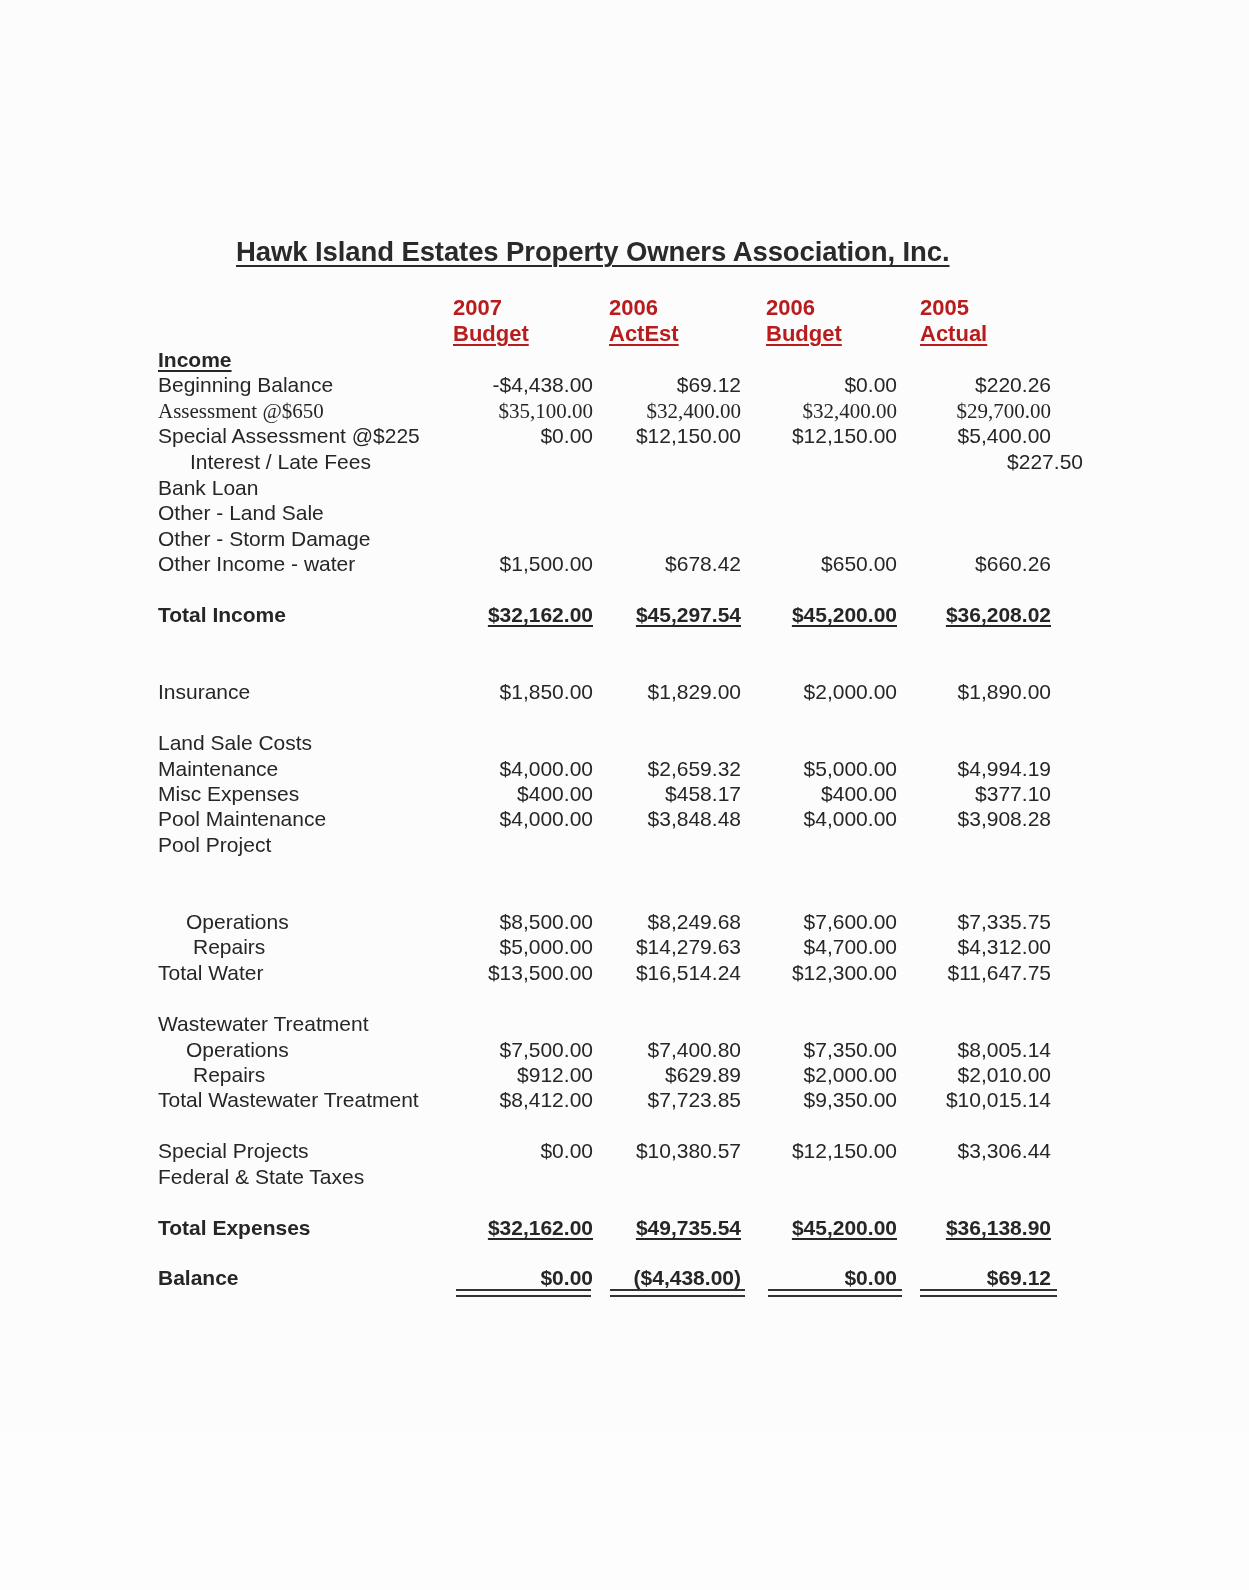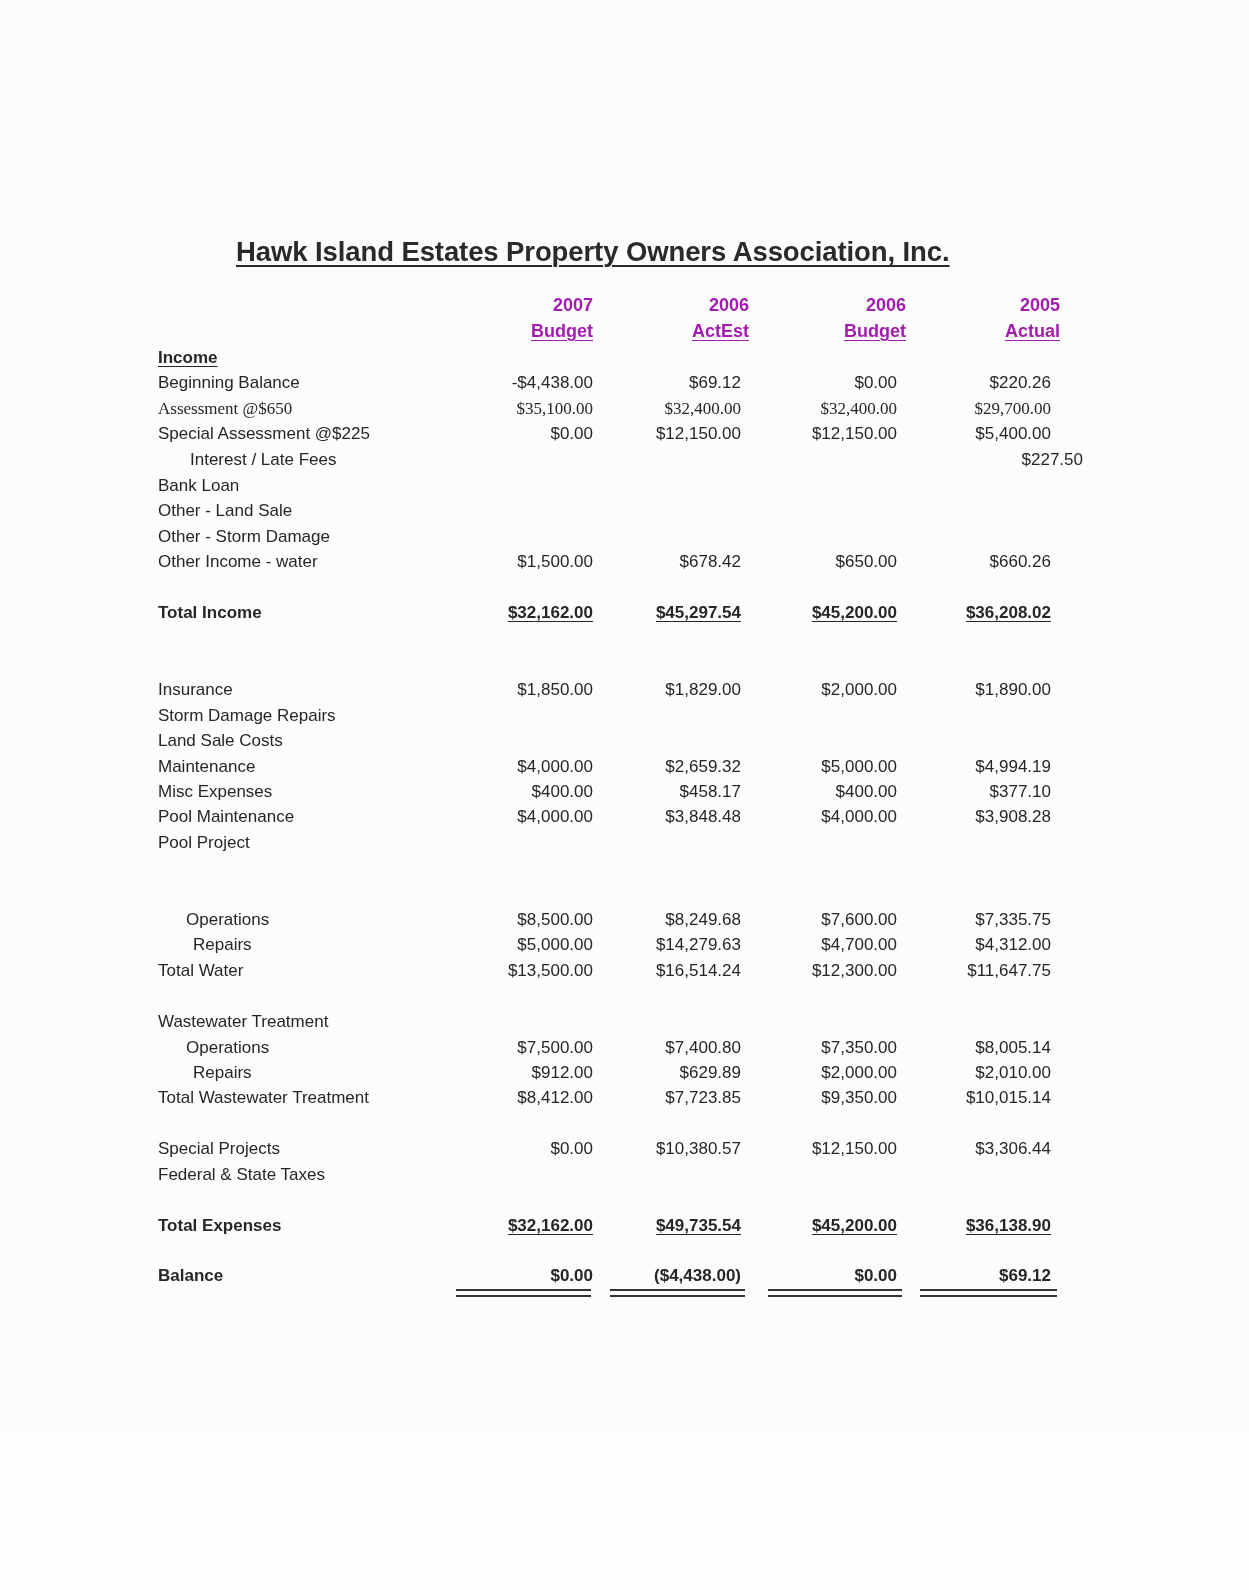--- a/index.html
+++ b/index.html
@@ -1,22 +1,22 @@
 <!DOCTYPE html>
 <html><head>
 <meta charset="utf-8">
 <style>
   html, body { margin: 0; padding: 0; background: #fdfdfd; }
   body { width: 1249px; height: 1590px; position: relative; font-family: "Liberation Sans", sans-serif; color: #262626; }
   .page { position: absolute; left: 0; top: 0; width: 1249px; height: 1432px; background: #fcfcfc; }
   .title { position: absolute; left: 236px; top: 236px; font-size: 27.5px; font-weight: bold; color: #2a2a2a; text-decoration: underline; text-decoration-thickness: 2px; text-underline-offset: 4px; letter-spacing: -0.1px; white-space: nowrap; }
-  .hdr { position: absolute; width: 140px; text-align: right; font-weight: bold; font-size: 18px; color: #a21caf; }
+  .hdr { position: absolute; width: 140px; text-align: left; font-weight: bold; font-size: 22px; color: #b91c1c; }
   .hdr .yr { display: block; height: 26px; }
   .hdr .lbl { display: inline-block; text-decoration: underline; text-underline-offset: 3px; }
-  .row { position: absolute; left: 0; width: 1249px; height: 26px; font-size: 17px; }
+  .row { position: absolute; left: 0; width: 1249px; height: 26px; font-size: 21px; }
   .row .label { position: absolute; left: 158px; white-space: nowrap; }
   .row .label.indent1 { left: 186px; }
   .row .label.indent2 { left: 193px; }
   .row .label.section { font-weight: bold; text-decoration: underline; text-underline-offset: 3px; }
   .row .label.bold { font-weight: bold; }
   .row .v { position: absolute; text-align: right; white-space: nowrap; }
   .v.c0 { right: 656px; }
   .v.c1 { right: 508px; }
   .v.c2 { right: 352px; }
   .v.c3 { right: 198px; }
@@ -106,23 +106,20 @@
   </div>
 
 
   <div class="row" style="top:680px;">
     <span class="label">Insurance</span>
     <span class="v c0">$1,850.00</span>
     <span class="v c1">$1,829.00</span>
     <span class="v c2">$2,000.00</span>
     <span class="v c3">$1,890.00</span>
   </div>
-  <div class="row" style="top:706px;">
-    <span class="label">Storm Damage Repairs</span>
-  </div>
   <div class="row" style="top:731px;">
     <span class="label">Land Sale Costs</span>
   </div>
   <div class="row" style="top:757px;">
     <span class="label">Maintenance</span>
     <span class="v c0">$4,000.00</span>
     <span class="v c1">$2,659.32</span>
     <span class="v c2">$5,000.00</span>
     <span class="v c3">$4,994.19</span>
   </div>

